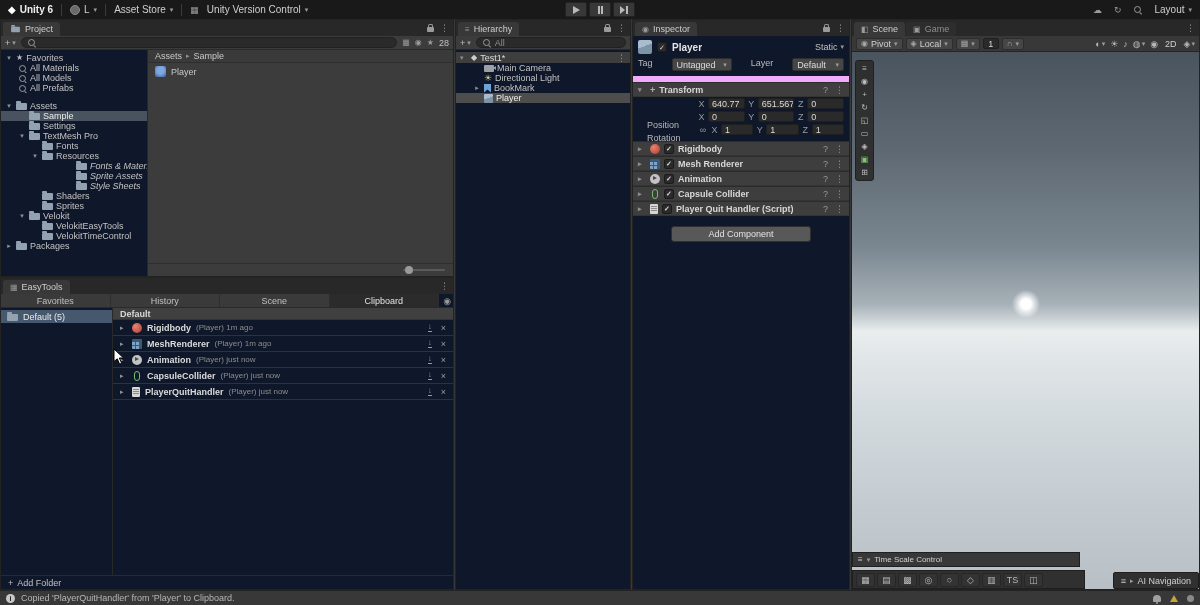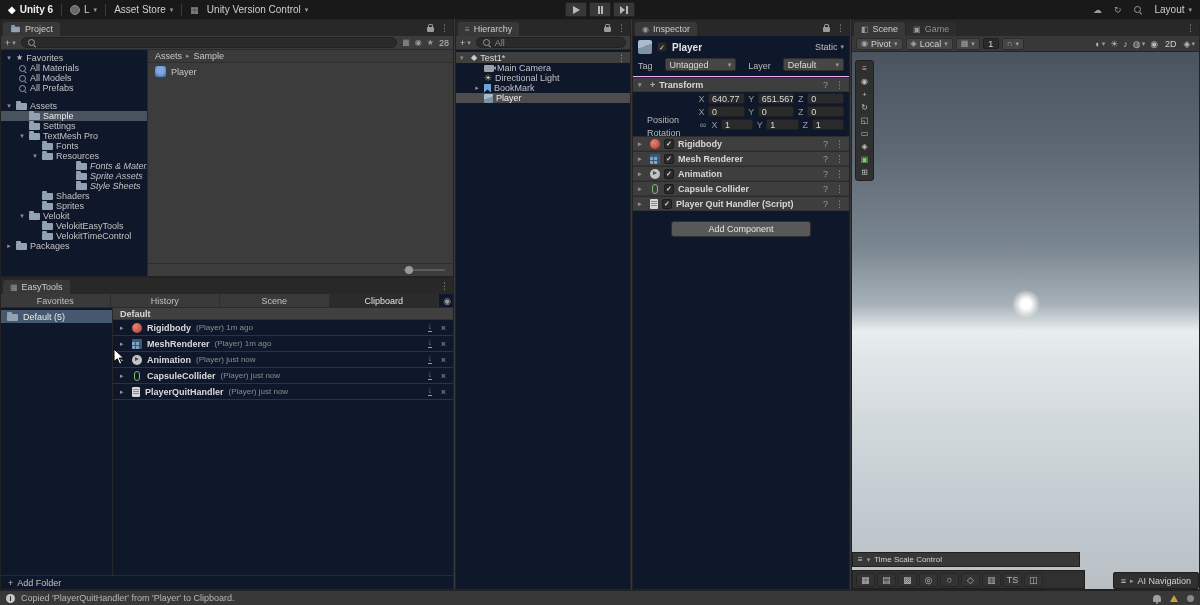--- a/index.html
+++ b/index.html
@@ -79,21 +79,21 @@
   .ic-bookmark{width:7px;height:9px;background:#6fa3d8;clip-path:polygon(0 0,100% 0,100% 100%,50% 68%,0 100%);flex:0 0 auto;}
   .ic-cube{width:9px;height:9px;background:linear-gradient(160deg,#a8bccd 0 45%,#7d93a6 45% 100%);border-radius:1px;flex:0 0 auto;}
 
   
   #inspector{left:632px;top:19px;width:218px;height:571px;}
   #insp-header{display:flex;align-items:center;gap:5px;padding:4px 5px 2px 5px;}
   .bigcube{width:14px;height:14px;background:linear-gradient(160deg,#a8bccd 0 45%,#7d93a6 45% 100%);border-radius:2px;flex:0 0 auto;}
   .chk{width:10px;height:10px;background:#2a2a2a;border:1px solid #1b1b1b;border-radius:2px;display:flex;align-items:center;justify-content:center;font-size:7px;color:#d8d8d8;flex:0 0 auto;line-height:1;}
   #insp-name{font-weight:bold;color:#e4e4e4;font-size:10px;flex:1;}
   .staticdrop{display:flex;align-items:center;gap:3px;color:#c0c0c0;font-size:9px;}
-  #tagrow{display:flex;align-items:flex-end;gap:12px;padding:2px 5px 5px 5px;font-size:9px;color:#b9b9b9;border-bottom:1px solid #f0abfc;}
+  #tagrow{display:flex;align-items:flex-start;gap:19px;padding:2px 5px 5px 5px;font-size:9px;color:#b9b9b9;border-bottom:6px solid #f0abfc;}
   .dropdown{height:13px;background:#464646;border:1px solid #2e2e2e;border-radius:2px;display:flex;align-items:center;justify-content:space-between;padding:0 4px;gap:4px;color:#dcdcdc;min-width:0;}
   .ddflex1{flex:1.2;} .ddflex2{flex:1;}
   .comp-header{height:15px;background:#3e3e3e;border-top:1px solid #2c2c2c;border-bottom:1px solid #343434;display:flex;align-items:center;gap:4px;padding:0 5px;font-size:9px;font-weight:bold;color:#d8d8d8;flex:0 0 auto;}
   .comp-header .tri{font-size:7px;color:#8f8f8f;width:8px;}
   .compright{margin-left:auto;display:flex;gap:7px;color:#9a9a9a;font-weight:normal;font-size:9px;}
   .transicon{color:#b0b0b0;font-weight:bold;}
   .vecrow{display:flex;align-items:center;padding:0 5px 0 14px;font-size:9px;color:#b9b9b9;gap:3px;height:13px;flex:0 0 auto;}
   .vlabel{width:48px;flex:0 0 auto;margin-top:42px;}
   .linkic{width:10px;color:#9a9a9a;flex:0 0 auto;text-align:center;}
   .axis{width:7px;text-align:center;color:#9a9a9a;flex:0 0 auto;}

